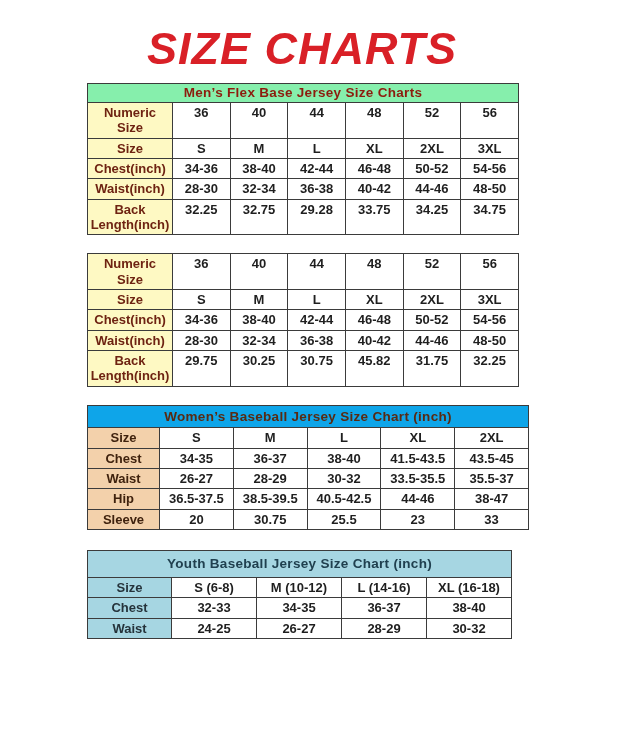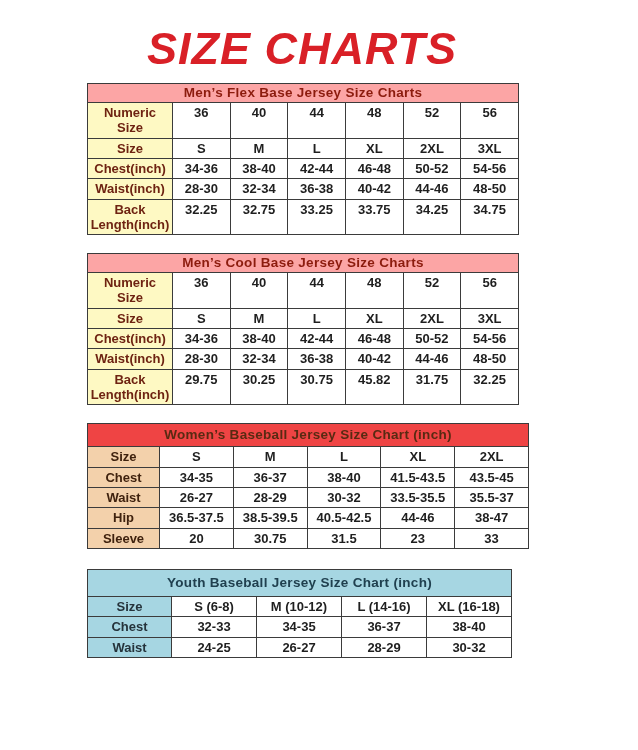--- a/index.html
+++ b/index.html
@@ -52,27 +52,27 @@
     font-family: "Liberation Sans", "DejaVu Sans", sans-serif;
   }
   table.size-table .band {
     font-size: 13.5px;
     letter-spacing: 0.3px;
   }
   
   .tbl-men { width: 432px; margin-top: 12px; margin-bottom: 18px; }
   .tbl-men col.col-label { width: 85px; }
   .tbl-men th, .tbl-men td { vertical-align: top; }
-  .theme-orange .band { background: #fca5a5; color: #8c1c0e; padding: 1px 2px; margin-left: 8px; }
+  .theme-orange .band { background: #86efac; color: #8c1c0e; padding: 1px 2px; margin-left: 8px; }
   .theme-orange .lbl  { background: #fef9c3; color: #6e2312; }
   
   .tbl-women { width: 442px; margin-left: 86px; margin-top: 17px; margin-bottom: 20px; }
   .tbl-women col.col-label { width: 72px; }
   .tbl-women th, .tbl-women td { padding: 4px 2px; }
-  .theme-peach .band { background: #ef4444; color: #582a12; padding: 3px 7px; margin-top: 7px; }
+  .theme-peach .band { background: #0ea5e9; color: #582a12; padding: 3px 7px; margin-top: 7px; }
   .theme-peach .lbl  { background: #f3d1ab; color: #3f220e; }
   
   .tbl-youth { width: 425px; margin-top: 0; }
   .tbl-youth col.col-label { width: 84px; }
   .tbl-youth th, .tbl-youth td { padding: 8px 2px; }
   .tbl-youth .band { padding: 5px 2px; text-align: center; }
   .theme-blue .band { background: #a6d6e2; color: #20404f; }
   .theme-blue .lbl  { background: #a6d6e2; color: #25333b; }
 </style>
 </head>
@@ -132,42 +132,39 @@
           <td class="val">32-34</td>
           <td class="val">36-38</td>
           <td class="val">40-42</td>
           <td class="val">44-46</td>
           <td class="val">48-50</td>
         </tr>
         <tr>
           <th class="lbl">Back Length(inch)</th>
           <td class="val">32.25</td>
           <td class="val">32.75</td>
-          <td class="val">33.25</td>
+          <td class="val">29.28</td>
           <td class="val">33.75</td>
           <td class="val">34.25</td>
           <td class="val">34.75</td>
         </tr>
       </tbody>
     </table>
 
   <table class="size-table tbl-men theme-orange">
       <colgroup>
         <col class="col-label">
         <col class="col-data">
         <col class="col-data">
         <col class="col-data">
         <col class="col-data">
         <col class="col-data">
         <col class="col-data">
       </colgroup>
       <tbody>
-        <tr>
-          <th class="band" colspan="7">Men’s Cool Base Jersey Size Charts</th>
-        </tr>
         <tr>
           <th class="lbl">Numeric Size</th>
           <td class="val">36</td>
           <td class="val">40</td>
           <td class="val">44</td>
           <td class="val">48</td>
           <td class="val">52</td>
           <td class="val">56</td>
         </tr>
         <tr>
@@ -251,21 +248,21 @@
           <td class="val">36.5-37.5</td>
           <td class="val">38.5-39.5</td>
           <td class="val">40.5-42.5</td>
           <td class="val">44-46</td>
           <td class="val">38-47</td>
         </tr>
         <tr>
           <th class="lbl">Sleeve</th>
           <td class="val">20</td>
           <td class="val">30.75</td>
-          <td class="val">31.5</td>
+          <td class="val">25.5</td>
           <td class="val">23</td>
           <td class="val">33</td>
         </tr>
       </tbody>
     </table>
 
   <table class="size-table tbl-youth theme-blue">
       <colgroup>
         <col class="col-label">
         <col class="col-data">

